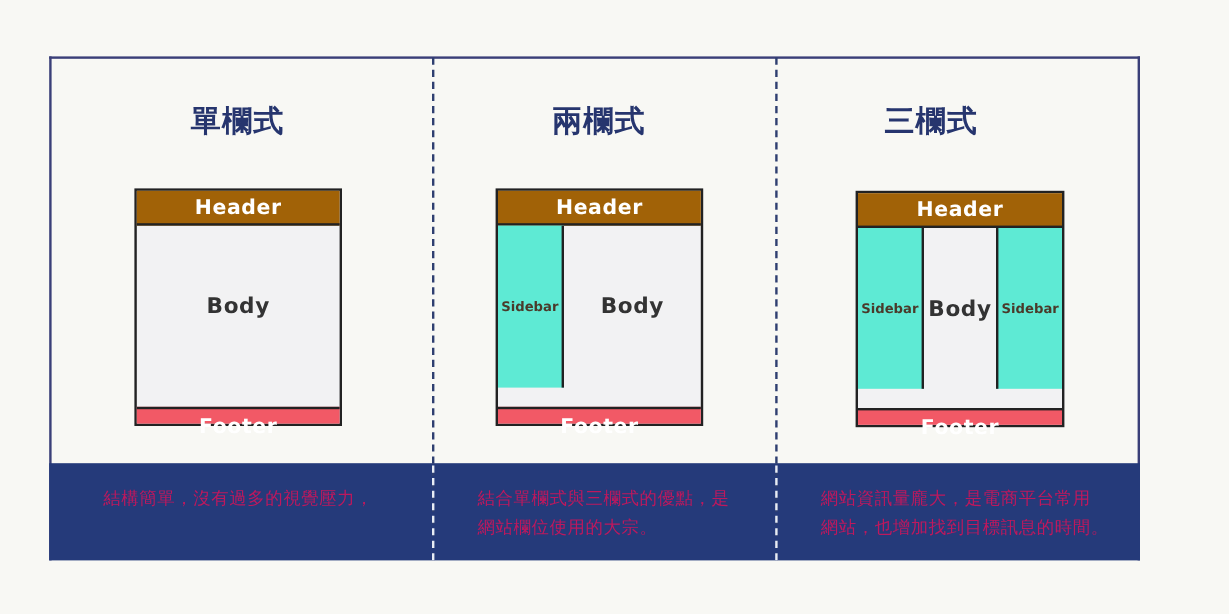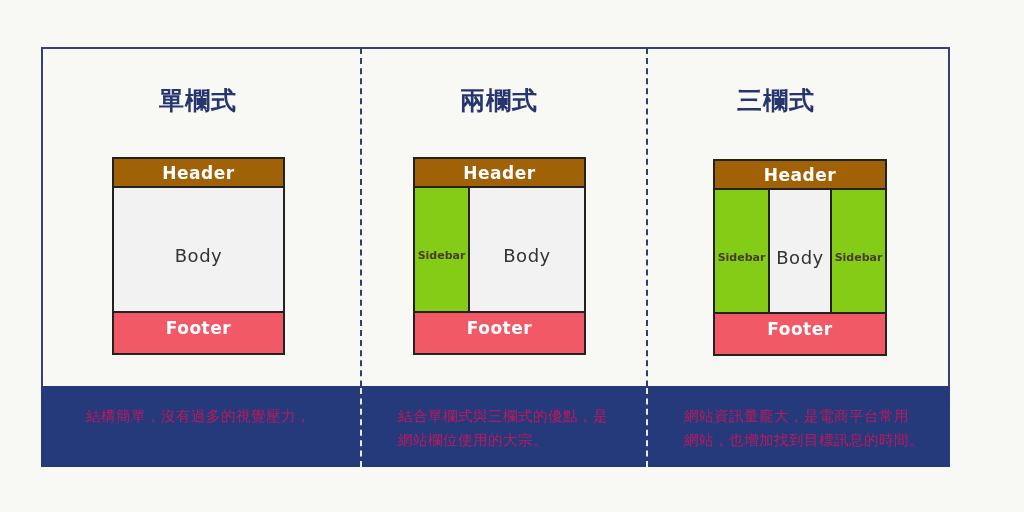--- a/index.html
+++ b/index.html
@@ -24,30 +24,30 @@
     }
     .diagram {
       position: absolute; border: 2px solid #222; background: #f2f2f3;
     }
     .hdr {
       position: absolute; left: 0; right: 0; top: 0; height: 29px;
       background: #a16207; color: #fff; font-weight: bold; font-size: 17px;
       text-align: center; line-height: 29px; border-bottom: 2px solid #222; letter-spacing: 0.5px;
     }
     .ftr {
-      position: absolute; left: 0; right: 0; bottom: 0; height: 42px;
+      position: absolute; left: 0; right: 0; bottom: 0; height: 14px;
       background: #f25966; color: #fff; font-weight: bold; font-size: 17px;
       text-align: center; line-height: 30px; border-top: 2px solid #222; letter-spacing: 0.5px;
     }
     .body-area {
       position: absolute; top: 29px; bottom: 30px; display: flex; align-items: center; justify-content: center;
-      font-weight: normal; font-size: 18px; color: #333; letter-spacing: 0.5px;
+      font-weight: bold; font-size: 18px; color: #333; letter-spacing: 0.5px;
     }
     .side {
-      position: absolute; top: 29px; bottom: 30px; background: #84cc16;
+      position: absolute; top: 29px; bottom: 30px; background: #5eead4;
       display: flex; align-items: center; justify-content: center;
       font-weight: bold; font-size: 11px; color: #4a3a2a;
     }
     .desc {
       position: absolute; top: 404px; color: #be185d; font-size: 14.5px; line-height: 24px;
       letter-spacing: 0.5px;
     }
   </style>
 </head>
 <body>

